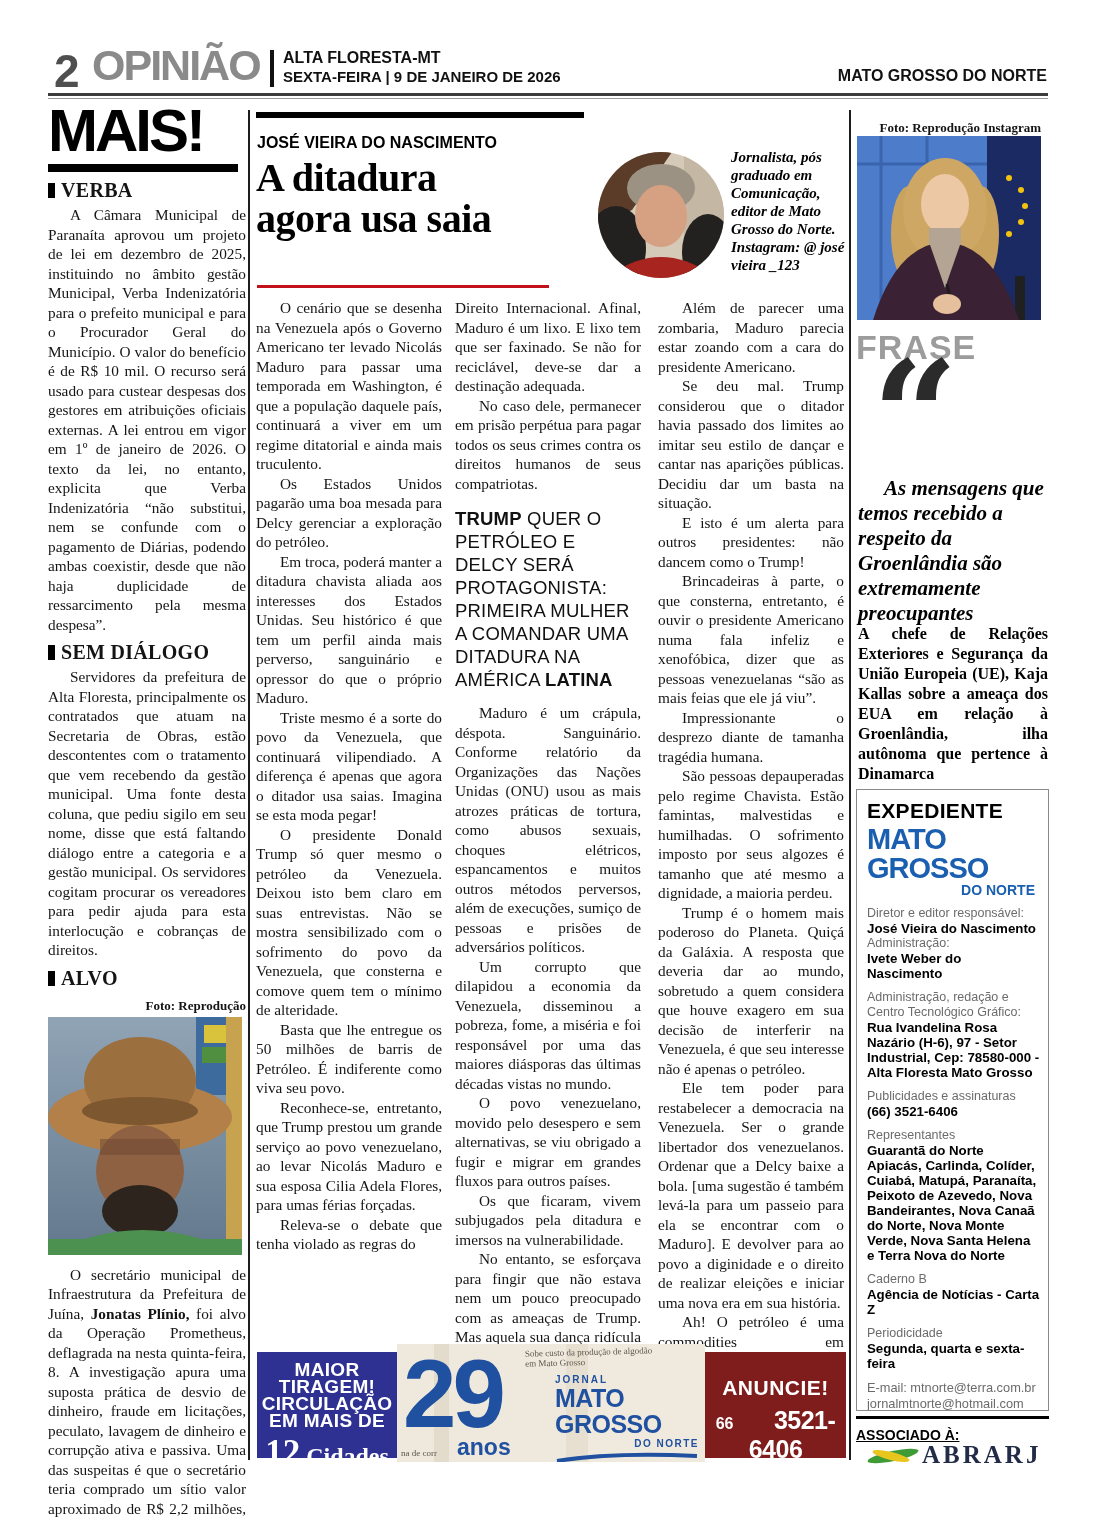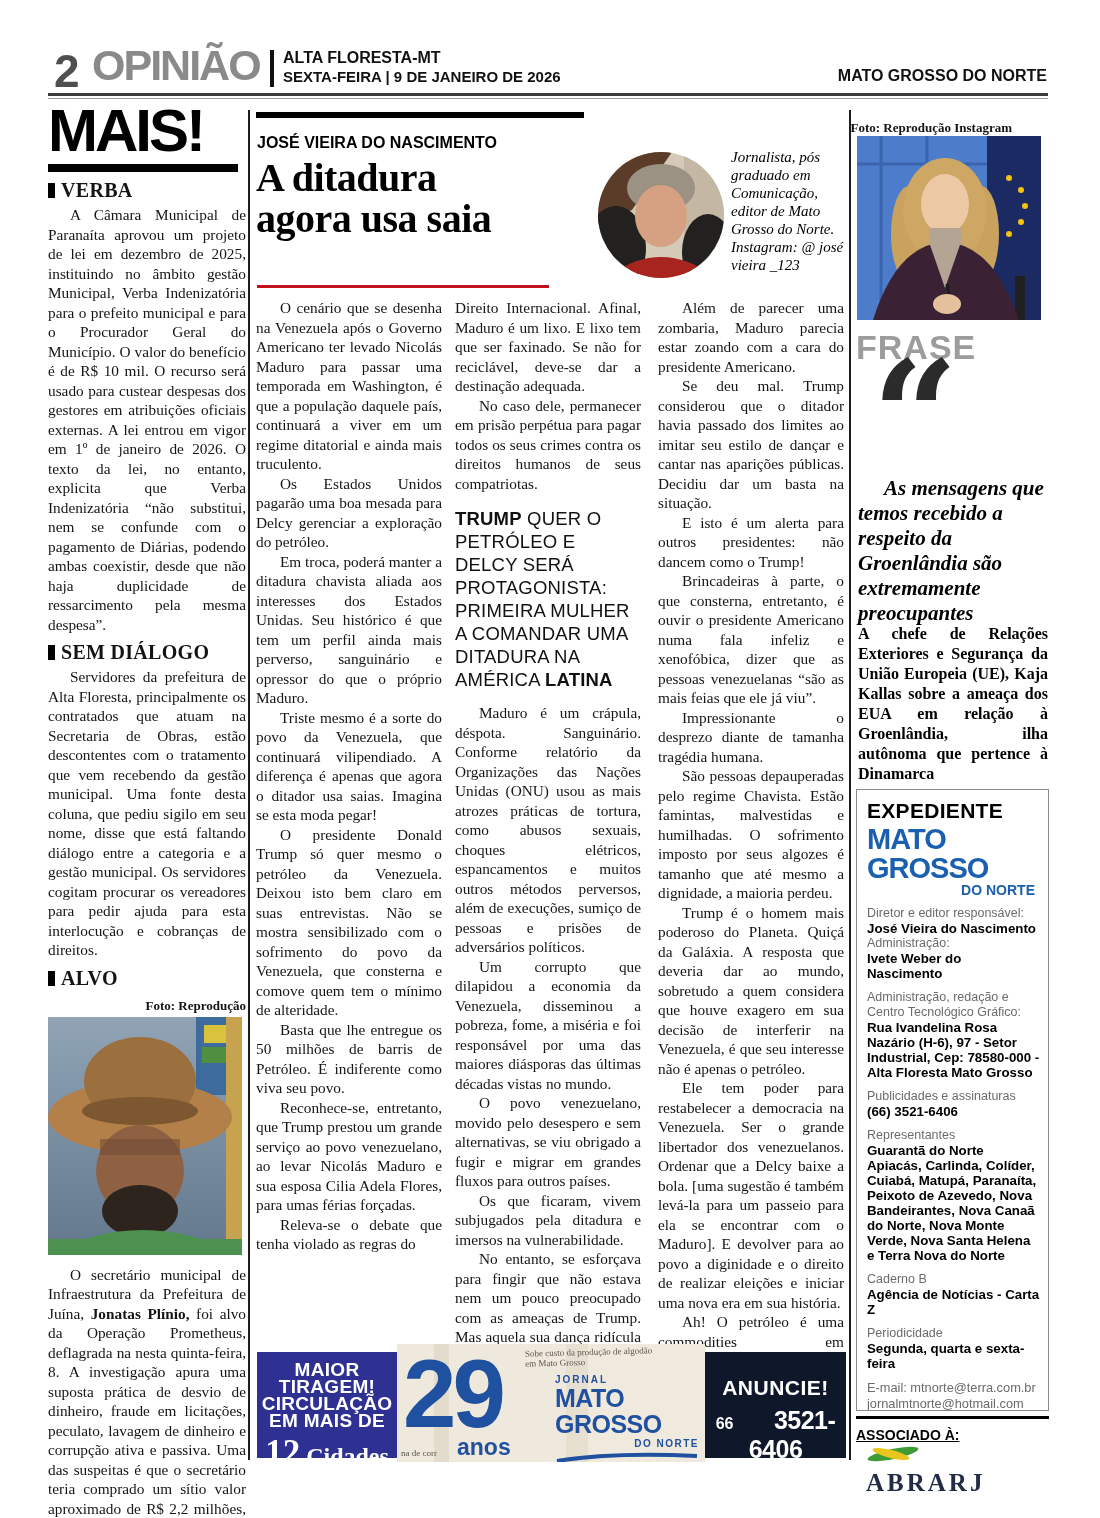--- a/index.html
+++ b/index.html
@@ -31,69 +31,69 @@
   
   .vrule-left  { position:absolute; left:248px; top:110px; width:2px; height:1350px; background:#1d1d1d; }
   .vrule-right { position:absolute; left:849px; top:110px; width:2px; height:1350px; background:#1d1d1d; }
 
   
   .kicker-bar { position:absolute; left:256px; top:112px; width:328px; height:6px; background:#000; }
   .kicker { position:absolute; left:257px; top:134px; font-family:"Liberation Sans",sans-serif; font-weight:800; font-size:16px; color:#000; }
   .headline { position:absolute; left:256px; top:157px; width:330px; font-weight:700; font-size:40px; line-height:41px; letter-spacing:-.5px; color:#000; }
   .headline-rule { position:absolute; left:257px; top:285px; width:292px; height:3px; }
   .author-photo { position:absolute; left:598px; top:152px; width:126px; height:126px; border-radius:50%; overflow:hidden; }
-  .bio { position:absolute; left:731px; top:148px; width:118px; font-style:italic; font-weight:400; font-size:15px; line-height:18px; color:#000; }
+  .bio { position:absolute; left:731px; top:148px; width:118px; font-style:italic; font-weight:700; font-size:15px; line-height:18px; color:#000; }
 
   .col { position:absolute; top:298px; width:186px; font-size:15.3px; line-height:19.5px; text-align:justify; }
   .col p { text-indent:24px; }
   .col p.noind { text-indent:0; }
   .col1 { left:256px; } .col2 { left:455px; } .col3 { left:658px; }
   .pullquote { font-family:"Liberation Sans",sans-serif; font-size:18.5px; line-height:23px; text-align:left; margin:14px 0 12px 0; color:#111; letter-spacing:.2px; }
   .pq-b { font-weight:900; }
 
   
-  .sb-credit { position:absolute; left:828px; top:120px; width:184px; text-align:right; font-weight:700; font-size:13px; }
+  .sb-credit { position:absolute; left:857px; top:120px; width:184px; text-align:right; font-weight:700; font-size:13px; }
   .kallas-photo { position:absolute; left:857px; top:136px; width:184px; height:184px; overflow:hidden; }
   .frase { position:absolute; left:856px; top:328px; font-family:"Liberation Sans",sans-serif; font-weight:900; font-size:34px; color:#9c9c9c; letter-spacing:1px; }
   .qmark { position:absolute; left:872px; top:340px; font-family:"DejaVu Serif",serif; font-weight:700; font-size:150px; line-height:1; color:#2b2b2b; }
   .sb-quote { position:absolute; left:858px; top:476px; width:192px; font-style:italic; font-weight:700; font-size:21px; line-height:25px; text-indent:26px; color:#000; }
   .sb-attr { position:absolute; left:858px; top:624px; width:190px; font-weight:700; font-size:16px; line-height:20px; text-align:justify; color:#000; }
 
   
   .exp-box { position:absolute; left:856px; top:789px; width:193px; height:622px; border:1.5px solid #8a8a8a; padding:9px 8px 0 10px; font-family:"Liberation Sans",sans-serif; overflow:hidden; }
   .exp-head { font-weight:800; font-size:21px; color:#000; letter-spacing:.3px; }
   .exp-brand { font-weight:900; font-size:29px; letter-spacing:-1px; line-height:1; margin-top:2px; }
   .exp-brand-sub { font-weight:700; font-size:14px; text-align:right; width:168px; margin-top:-1px; margin-bottom:8px; }
   .exp-entry { margin-bottom:9px; }
   .exp-label { color:#6b6b6b; font-size:12.5px; line-height:15px; }
   .exp-value { color:#000; font-weight:700; font-size:13.3px; line-height:15px; white-space:pre-line; }
   .exp-plain { color:#6b6b6b; font-size:12.8px; line-height:15.5px; margin-bottom:9px; white-space:pre-line; }
   .assoc-rule { position:absolute; left:856px; top:1416px; width:193px; height:3px; background:#000; }
   .assoc-label { position:absolute; left:856px; top:1427px; font-family:"Liberation Sans",sans-serif; font-weight:800; font-size:14px; color:#000;text-decoration:underline; }
-  .abrarj { position:absolute; left:866px; top:1441px; display:flex; align-items:flex-start; gap:2px;flex-direction:column; }
+  .abrarj { position:absolute; left:866px; top:1441px; display:flex; align-items:flex-end; gap:2px; }
   .abrarj-text { font-weight:700; font-size:25px; letter-spacing:3px; color:#232c47; }
 
   
   .banner { position:absolute; left:257px; top:1344px; width:589px; height:118px; }
   .banner-left { position:absolute; left:0; top:8px; width:140px; height:106px; background:#2e3192; color:#fff; text-align:center; font-family:"Liberation Sans",sans-serif; padding-top:9px; }
   .bl-line { font-weight:800; font-size:19px; line-height:17px; letter-spacing:.3px; }
   .bl-big { font-family:"Liberation Serif",serif; margin-top:6px; line-height:1; }
   .bl-12 { font-size:35px; font-weight:700; }
   .bl-cid { font-size:24px; font-weight:700; }
   .banner-mid { position:absolute; left:140px; top:0; width:308px; height:118px; overflow:hidden;
                 background:linear-gradient(90deg,#efe9dd 0 12%, #e3dccc 12% 17%, #efe9dd 17% 55%, #e7e0d1 55% 62%, #f0eade 62% 100%); }
   .b29 { position:absolute; left:6px; top:0px; font-family:"Liberation Sans",sans-serif; font-weight:900; font-size:96px; line-height:1.05; color:#2050a0; letter-spacing:-4px; }
   .banos { position:absolute; left:60px; top:90px; font-family:"Liberation Sans",sans-serif; font-weight:900; font-size:23px; color:#2050a0; }
   .bfragtop { position:absolute; left:128px; top:3px; width:130px; font-size:9px; line-height:10px; color:#5a554c; transform:rotate(-1.5deg); }
   .bfragleft { position:absolute; left:4px; top:104px; font-size:9px; color:#5a554c; }
   .blogo { position:absolute; left:158px; top:30px; width:144px; color:#2050a0; font-family:"Liberation Sans",sans-serif; }
   .blogo-top { font-size:10px; font-weight:700; letter-spacing:2px; }
   .blogo-main { font-size:25px; font-weight:900; letter-spacing:-.5px; line-height:1.05; }
   .blogo-sub { font-size:10px; font-weight:700; text-align:right; letter-spacing:1.5px; }
-  .banner-right { position:absolute; left:448px; top:8px; width:141px; height:106px; background:#0f172a; color:#fff; text-align:center; font-family:"Liberation Sans",sans-serif; padding-top:24px; }
+  .banner-right { position:absolute; left:448px; top:8px; width:141px; height:106px; background:#7f1d1d; color:#fff; text-align:center; font-family:"Liberation Sans",sans-serif; padding-top:24px; }
   .br-cta { font-weight:800; font-size:21px; letter-spacing:.5px; }
   .br-phone { margin-top:6px; }
   .br-66 { font-size:16px; font-weight:700; }
   .br-num { font-size:25px; font-weight:900; letter-spacing:-.5px;margin-left:36px; }
 </style>
 </head>
 <body>
 
 <div class="page">
 

